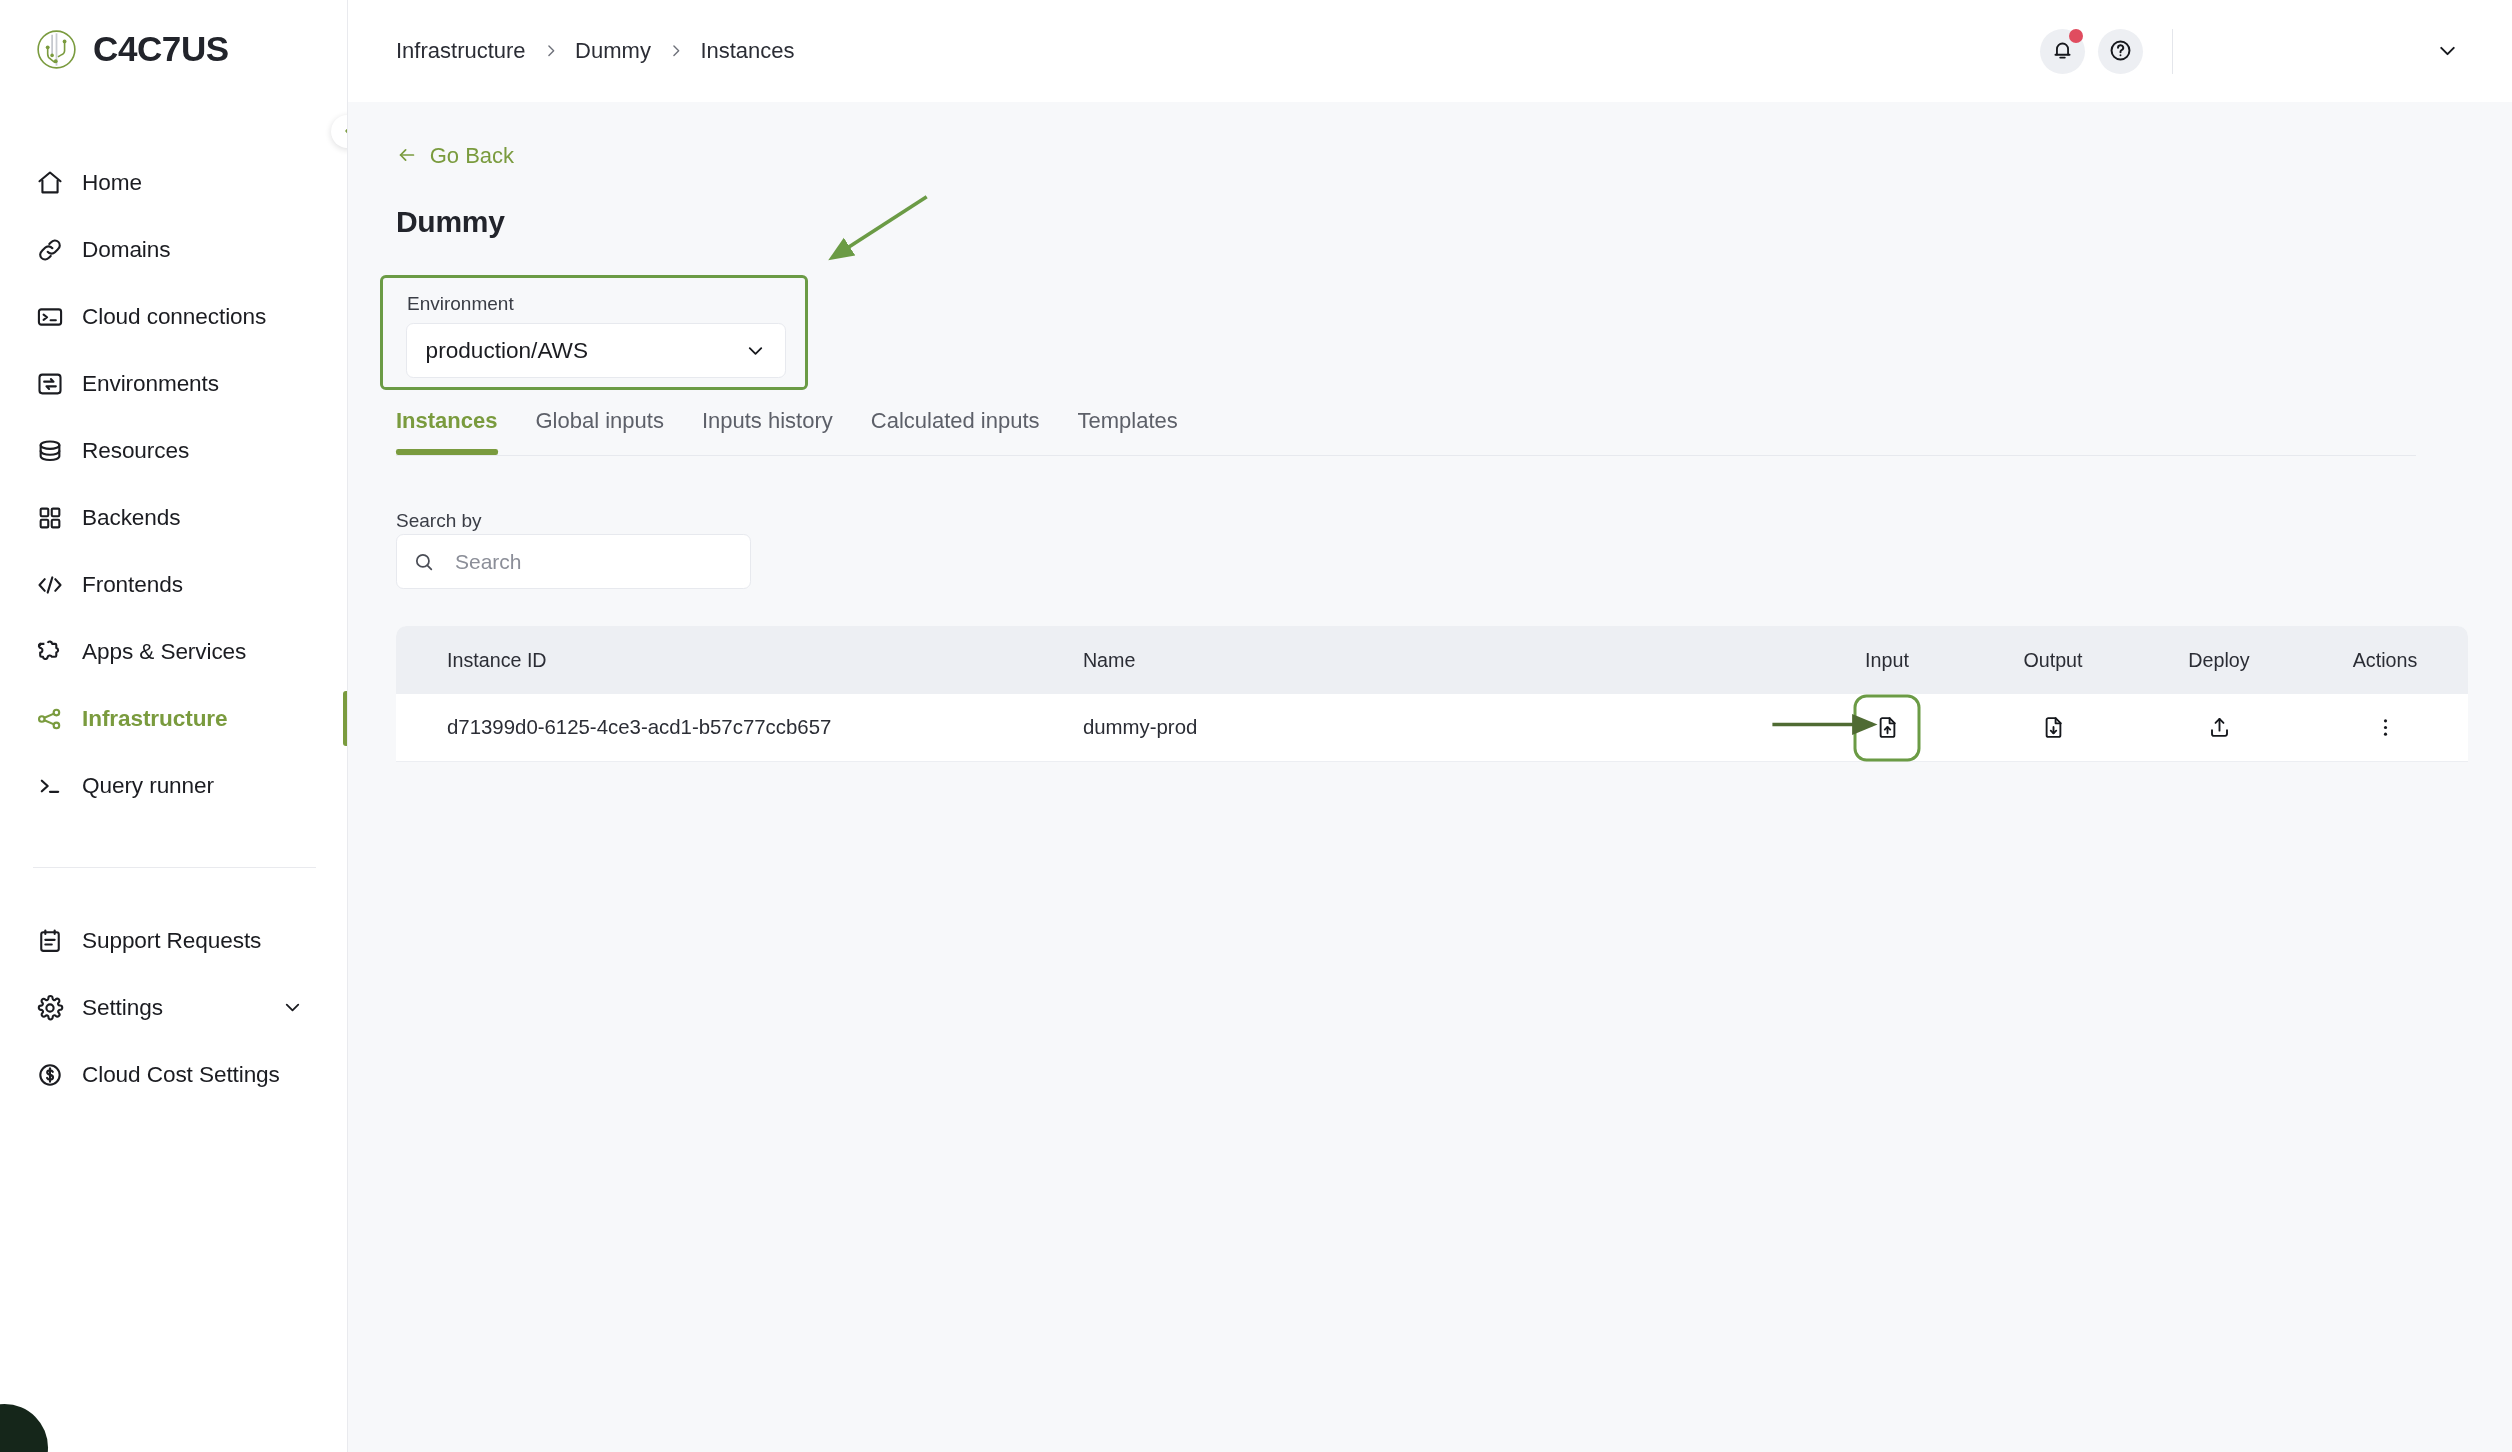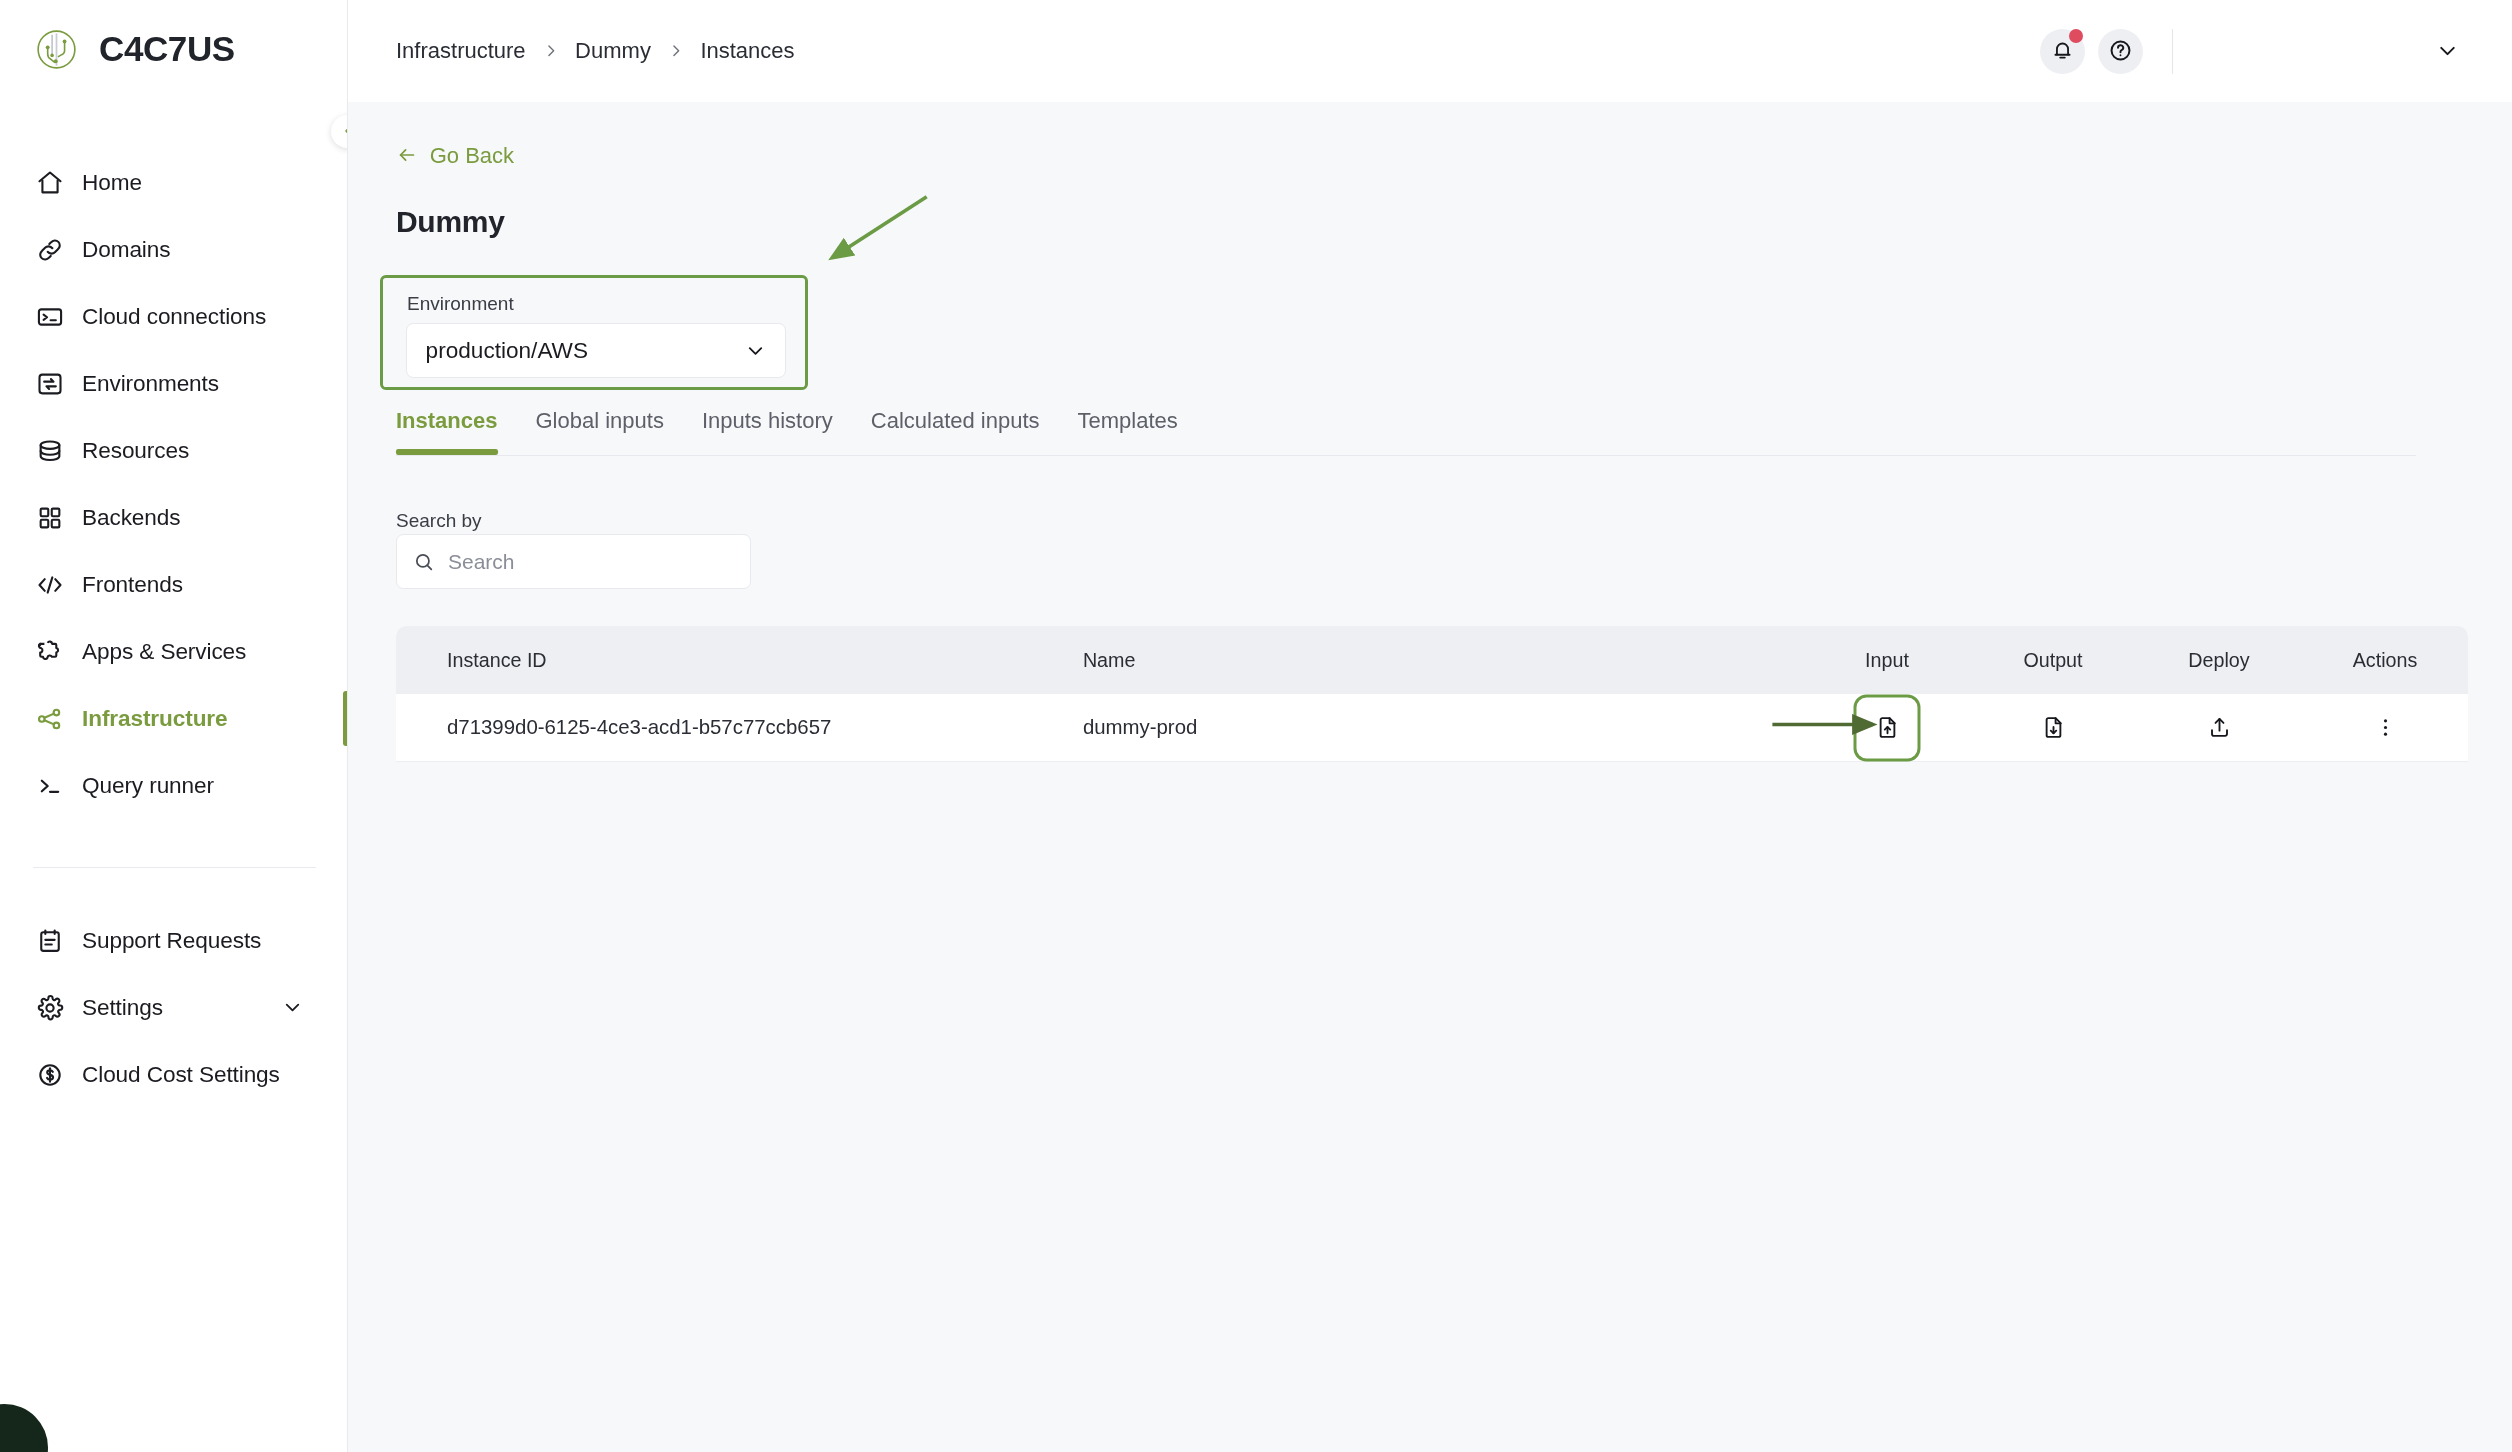--- a/index.html
+++ b/index.html
@@ -11,21 +11,21 @@
     overflow:hidden;
     position:relative;
   }
 
   
   #sidebar{
     position:absolute; left:0; top:0; width:348px; height:1452px;
     background:#ffffff; border-right:0.7px solid #e9eaee;
     overflow:hidden;
   }
-  #logo{ position:absolute; left:33px; top:25.5px; display:flex; align-items:center; gap:19px; }
+  #logo{ position:absolute; left:33px; top:25.5px; display:flex; align-items:center; gap:13px; }
   #logo .mark{ width:47px; height:47px; }
   #logo .wordmark{
     font-size:35px; font-weight:700; letter-spacing:-0.4px;
     color:#22242b;
   }
   .navlist{ position:absolute; left:0; width:348px; }
   #nav-main{ top:149px; }
   #nav-footer{ top:907px; }
   .navitem{
     position:relative; height:67px; display:flex; align-items:center;
@@ -119,21 +119,21 @@
   
   #search-label{ position:absolute; left:396px; top:510px; font-size:19px; color:#3a3d46; }
   #search-box{
     position:absolute; left:396px; top:534px; width:355px; height:55px;
     background:#ffffff; border:0.7px solid #e7e9ee; border-radius:7.3px;
     display:flex; align-items:center; padding:0 16px;
   }
   #search-box .sic{ display:flex; align-items:center; margin-right:13px; }
   #search-input{
     border:0; outline:0; background:transparent; font-family:inherit;
-    font-size:21px; color:#4d7c0f; width:100%;
+    font-size:21px; color:#4d7c0f; width:100%;margin-left:7px;
   }
   #search-input::placeholder{ color:#8b8e98; }
 
   
   #table{
     position:absolute; left:396px; top:626px; width:2072px;
     background:#ffffff; border-radius:10.2px 10.2px 0 0; overflow:hidden;
   }
   #thead{
     display:flex; align-items:center; height:68px; background:#edeff3;

